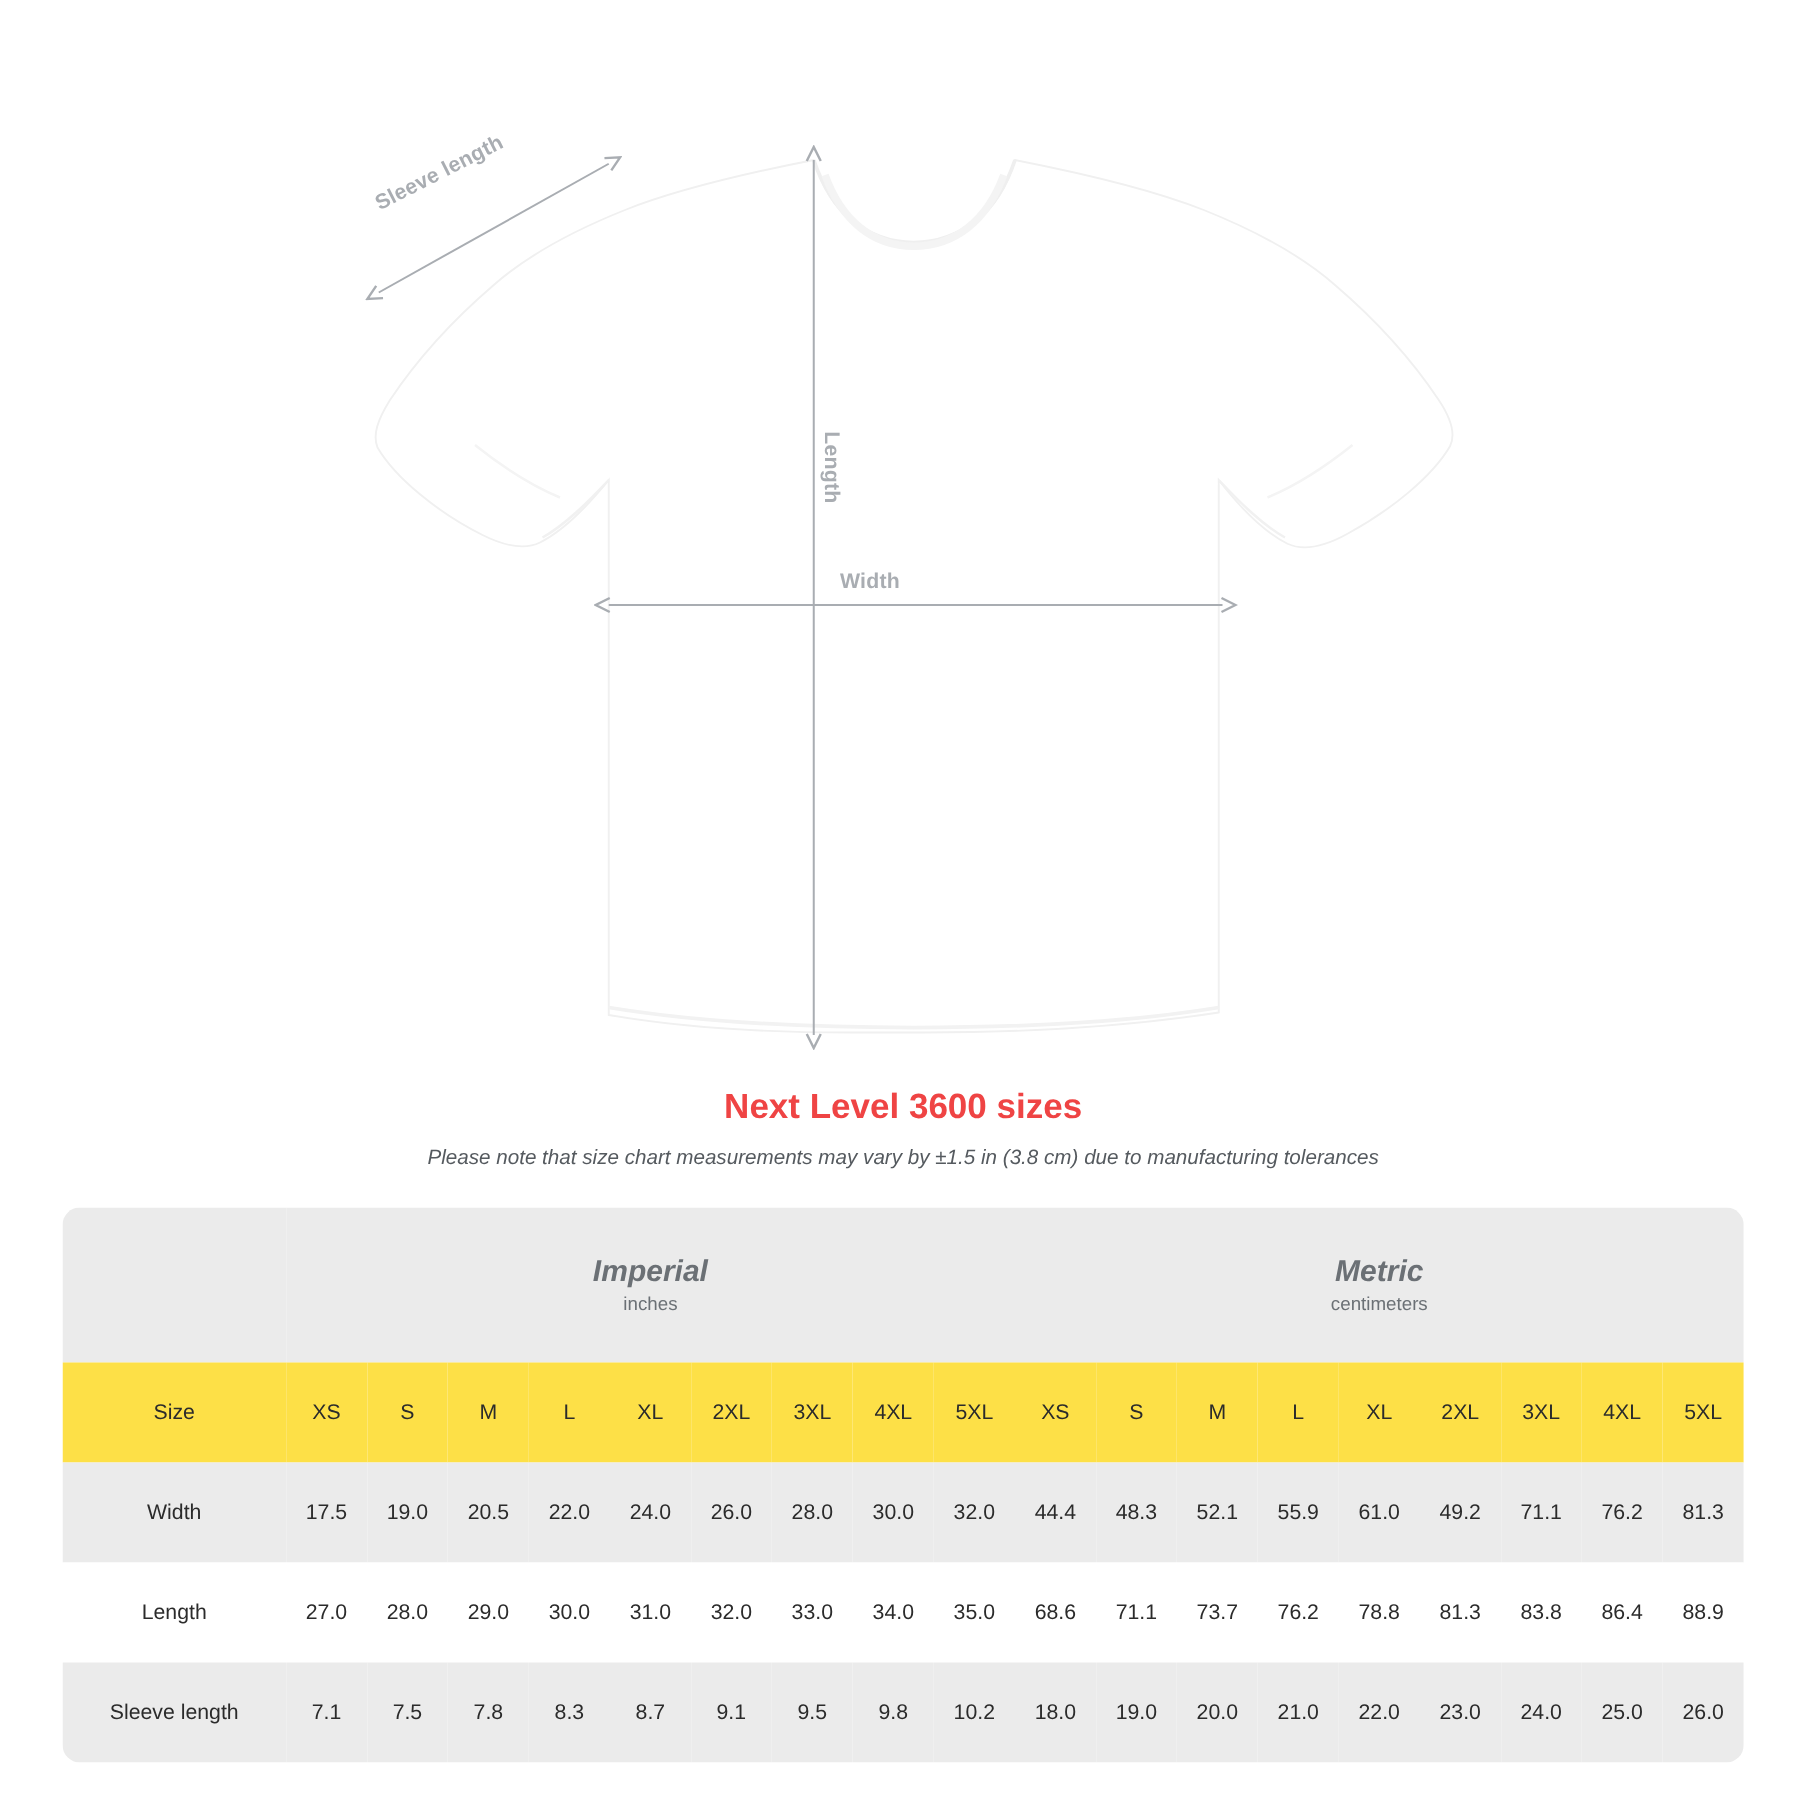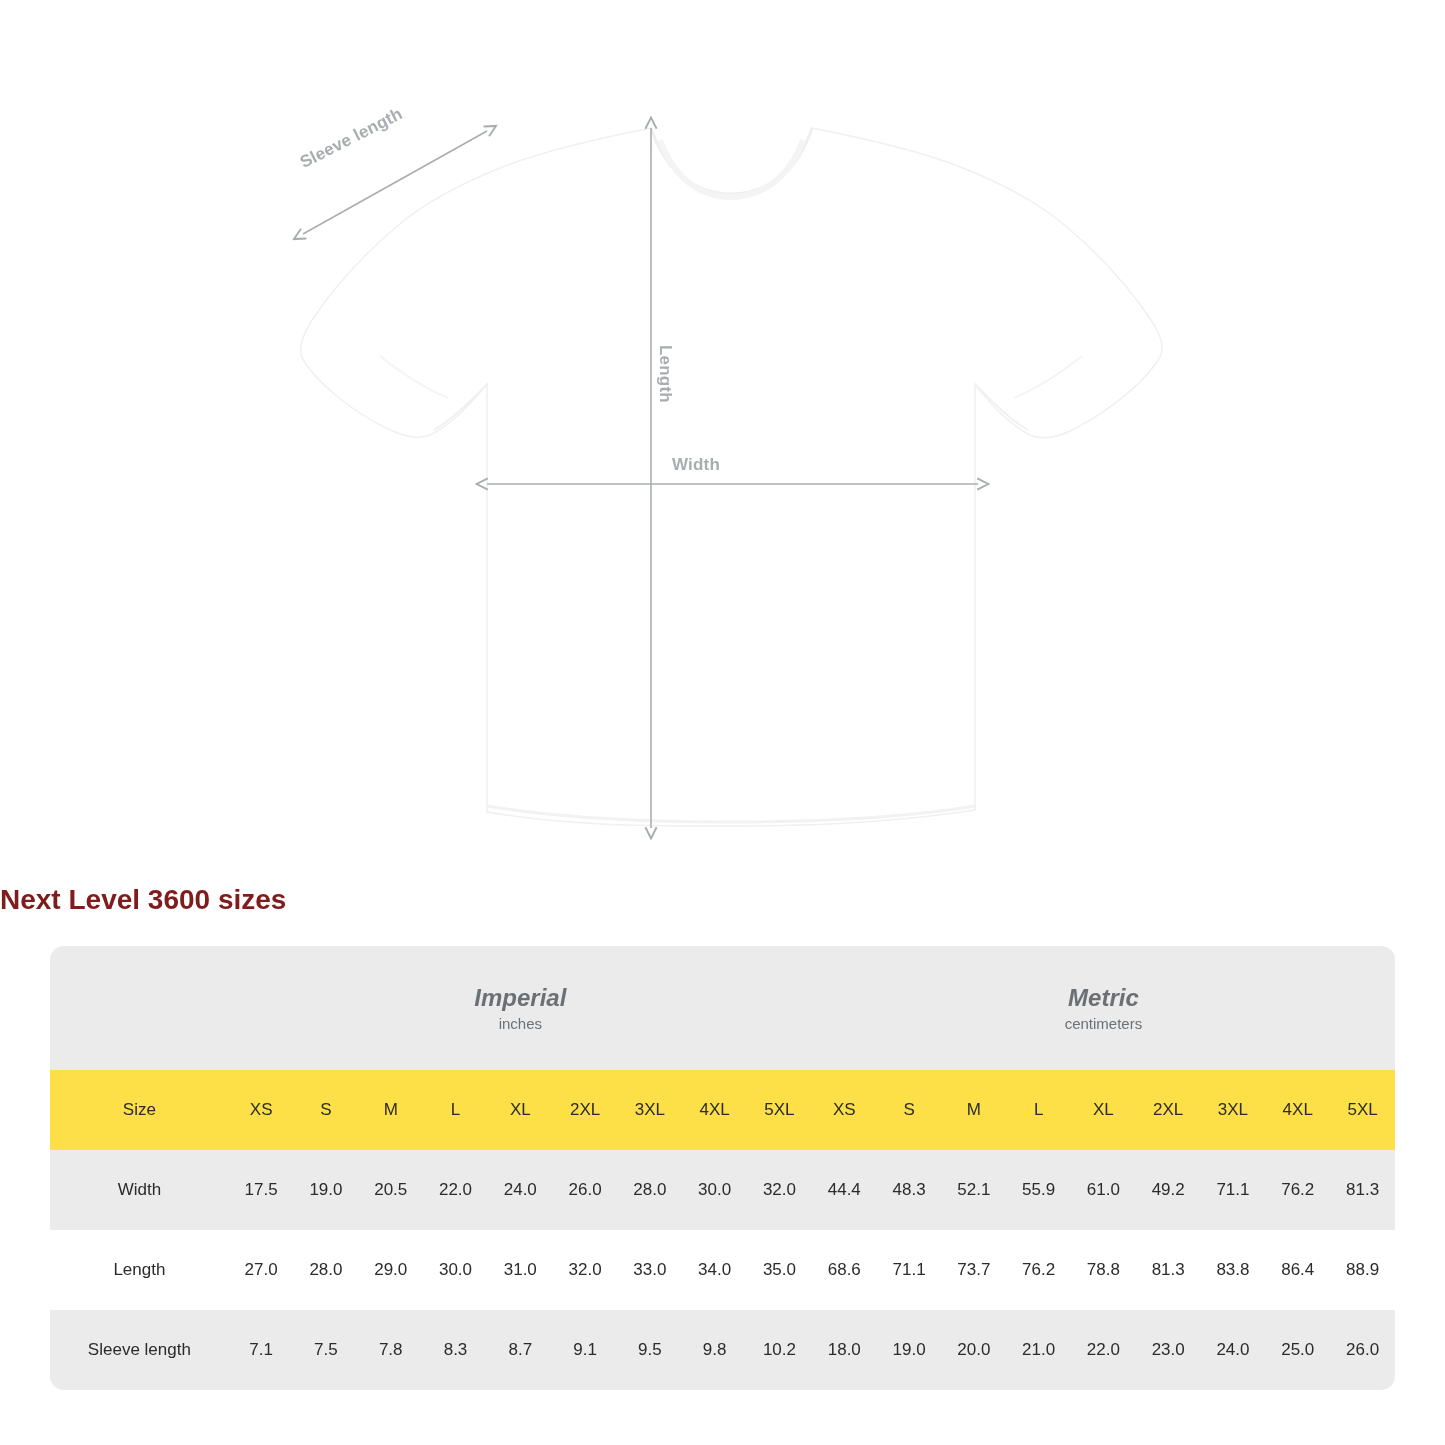--- a/index.html
+++ b/index.html
@@ -50,25 +50,25 @@
     top: 345px;
     writing-mode: vertical-rl;
   }
   .lbl-width {
     left: 672px;
     top: 455px;
   }
 
   
   .heading {
-    text-align: left;
+    text-align: center;
     font-size: 28px;
     font-weight: bold;
-    color: #7f1d1d;
-    margin-top: 24px;
+    color: #ef4444;
+    margin-top: 9px;
   }
   .subheading {
     text-align: center;
     font-size: 16.5px;
     font-style: italic;
     color: #555a5f;
     margin-top: 16px;
   }
 
   
@@ -195,20 +195,21 @@
         <line x1="487" y1="484" x2="978" y2="484" stroke="#a9adb2" stroke-width="1.6" marker-start="url(#arrowStart)" marker-end="url(#arrowEnd)"></line>
       </g>
     </svg>
 
     <div class="dim-label lbl-sleeve">Sleeve length</div>
     <div class="dim-label lbl-length">Length</div>
     <div class="dim-label lbl-width">Width</div>
   </div>
 
   <div class="heading">Next Level 3600 sizes</div>
+  <div class="subheading">Please note that size chart measurements may vary by ±1.5 in (3.8 cm) due to manufacturing tolerances</div>
 
   <div class="table-wrap">
     <table class="sizes">
       <colgroup>
         <col class="spacer-col">
         <col class="size-col">
           <col class="size-col">
           <col class="size-col">
           <col class="size-col">
           <col class="size-col">

